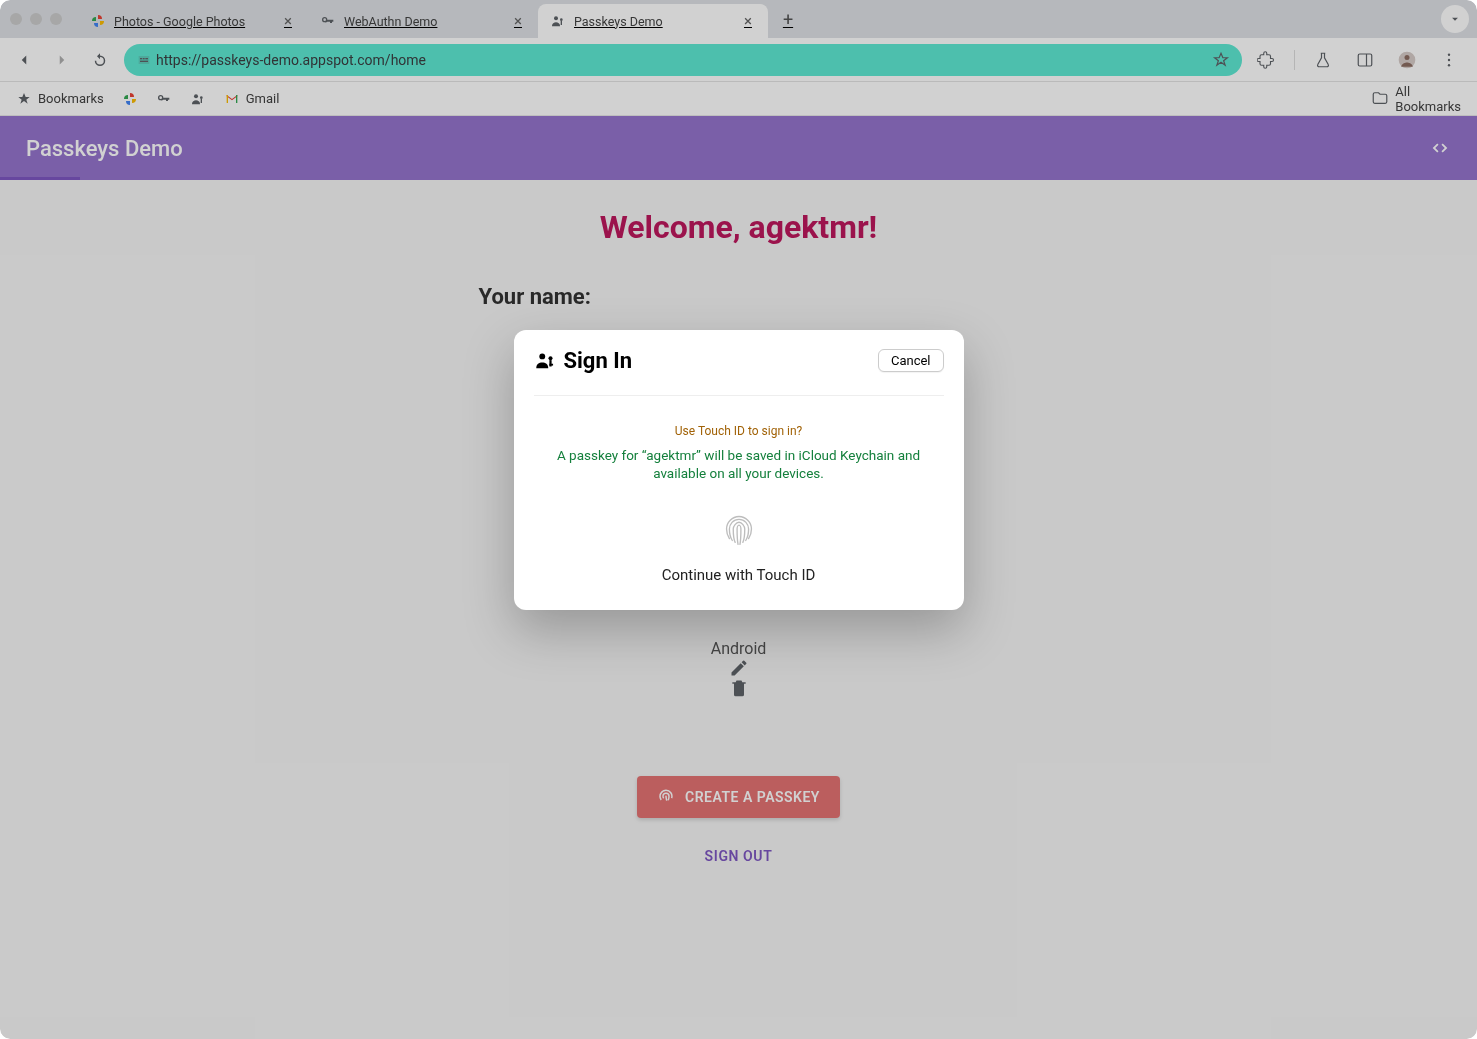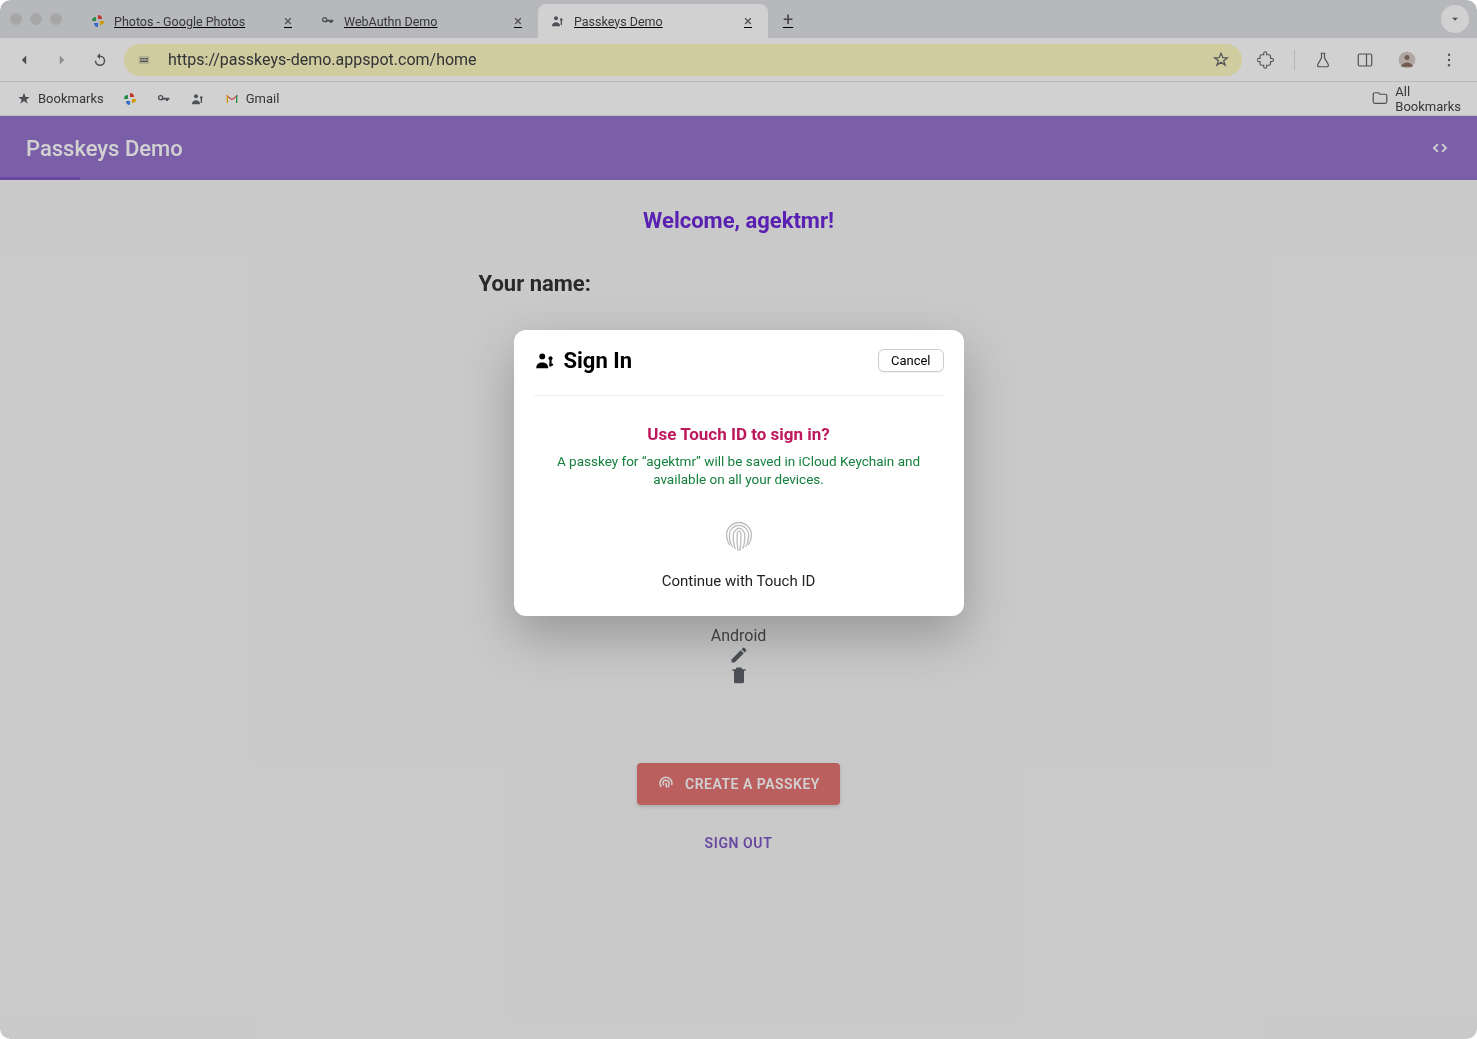--- a/index.html
+++ b/index.html
@@ -13,56 +13,56 @@
 .tab.active { background:#fff; }
 .tab .favicon { width:16px; height:16px; display:flex; align-items:center; justify-content:center; }
 .tab .title { flex:1; white-space:nowrap; overflow:hidden; text-overflow:ellipsis; }
 .tab .close { width:16px; height:16px; color:#666; display:flex; align-items:center; justify-content:center; font-size:15px; }
 .newtab { width:28px; height:28px; display:flex; align-items:center; justify-content:center; font-size:18px; color:#555; margin-left:6px;}
 .tab-caret { margin-left:auto; width:28px; height:28px; background:#fff; border-radius:14px; display:flex; align-items:center; justify-content:center; margin-right:8px; color:#555;}
 
 .toolbar { height:44px; background:#fff; display:flex; align-items:center; padding:0 10px; gap:10px; border-bottom:1px solid #e3e3e3;}
 .tbtn { width:28px; height:28px; display:flex; align-items:center; justify-content:center; color:#5f6368; }
 .tbtn.disabled { color:#b0b0b0; }
-.omnibox { flex:1; height:32px; background:#fef9c3; border-radius:16px; display:flex; align-items:center; padding:0 12px; gap:16px; color:#3c4043; font-size:16px; position:relative;}
+.omnibox { flex:1; height:32px; background:#5eead4; border-radius:16px; display:flex; align-items:center; padding:0 12px; gap:4px; color:#3c4043; font-size:14px; position:relative;}
 .omnibox .url { flex:1; }
 .omnibox .star { color:#5f6368; }
 .right-icons { display:flex; align-items:center; gap:14px; color:#5f6368; padding-right:4px;}
 .right-icons .sep { width:1px; height:20px; background:#ddd; }
 
 .bookmarksbar { height:34px; background:#fff; display:flex; align-items:center; padding:0 16px; gap:18px; font-size:13px; color:#444; border-bottom:1px solid #e8e8e8;}
 .bm-item { display:flex; align-items:center; gap:6px; }
 .bm-item svg, .bm-item .icn { width:16px; height:16px; }
 .allbm { margin-left:auto; display:flex; align-items:center; gap:6px; }
 
 .app { height:calc(100% - 38px - 44px - 34px); background:#f6f6f6; display:flex; flex-direction:column; }
 .appheader { height:64px; background:#9575cd; color:#fff; display:flex; align-items:center; padding:0 26px; font-size:22px; font-weight:500; position:relative;}
 .appheader .code { margin-left:auto; font-family:monospace; display:flex; gap:2px;}
 .progress { height:3px; background:#7e57c2; width:80px; position:absolute; bottom:0; left:0; }
 
 .content { flex:1; display:flex; flex-direction:column; align-items:center; padding-top:28px; }
-h1.welcome { font-size:22px; font-weight:700; color:#6d28d9; }
+h1.welcome { font-size:32px; font-weight:700; color:#be185d; }
 .yourname { width:520px; margin-top:38px; display:flex; flex-direction:column; gap:16px; }
 .yn-label { font-size:22px; font-weight:700; color:#333; }
 
 .passkey-row { display:flex; align-items:center; width:360px; margin-top:330px;flex-direction:column; }
 .passkey-row .name { flex:1; color:#555; font-size:16px; }
 .passkey-row .ic { width:40px; display:flex; justify-content:center; color:#5f6368; }
 
 .create-btn { margin-top:78px; background:#e57373; color:#fff; border:none; border-radius:4px; padding:12px 20px; font-size:14px; font-weight:600; letter-spacing:.5px; display:flex; align-items:center; gap:10px; box-shadow:0 2px 4px rgba(0,0,0,.15);}
 .signout { margin-top:30px; color:#7e57c2; font-size:14px; font-weight:600; letter-spacing:.6px;}
 
 .overlay { position:absolute; inset:0; background:rgba(0,0,0,.18); }
 
 .dialog { position:absolute; top:330px; left:50%; transform:translateX(-50%); width:450px; background:#fff; border-radius:12px; box-shadow:0 20px 50px rgba(0,0,0,.25); padding:18px 20px 26px; }
 .dialog-head { display:flex; align-items:center; border-bottom:1px solid #eee; padding-bottom:22px; }
 .dialog-head .ti { display:flex; align-items:center; gap:8px; font-size:22px; font-weight:700; }
 .dialog-head .cancel { margin-left:auto; background:#fff; border:1px solid #ccc; border-radius:6px; padding:3px 12px; font-size:13px; box-shadow:0 1px 1px rgba(0,0,0,.05);}
 .dialog-body { text-align:center; padding-top:28px; }
-.dialog-body h2 { font-size:17px; font-weight:700; color:#be185d; }
+.dialog-body h2 { font-size:12px; font-weight:400; color:#a16207; }
 .dialog-body p { font-size:13.5px; color:#15803d; margin-top:8px; line-height:1.35; padding:0 20px;}
 .fingerprint { width:46px; height:46px; margin:24px auto 14px; }
 .touchlabel { font-size:15px; color:#222; }
 
 svg { display:block; }
 </style>
 </head>
 <body>
 
 <div class="window">

